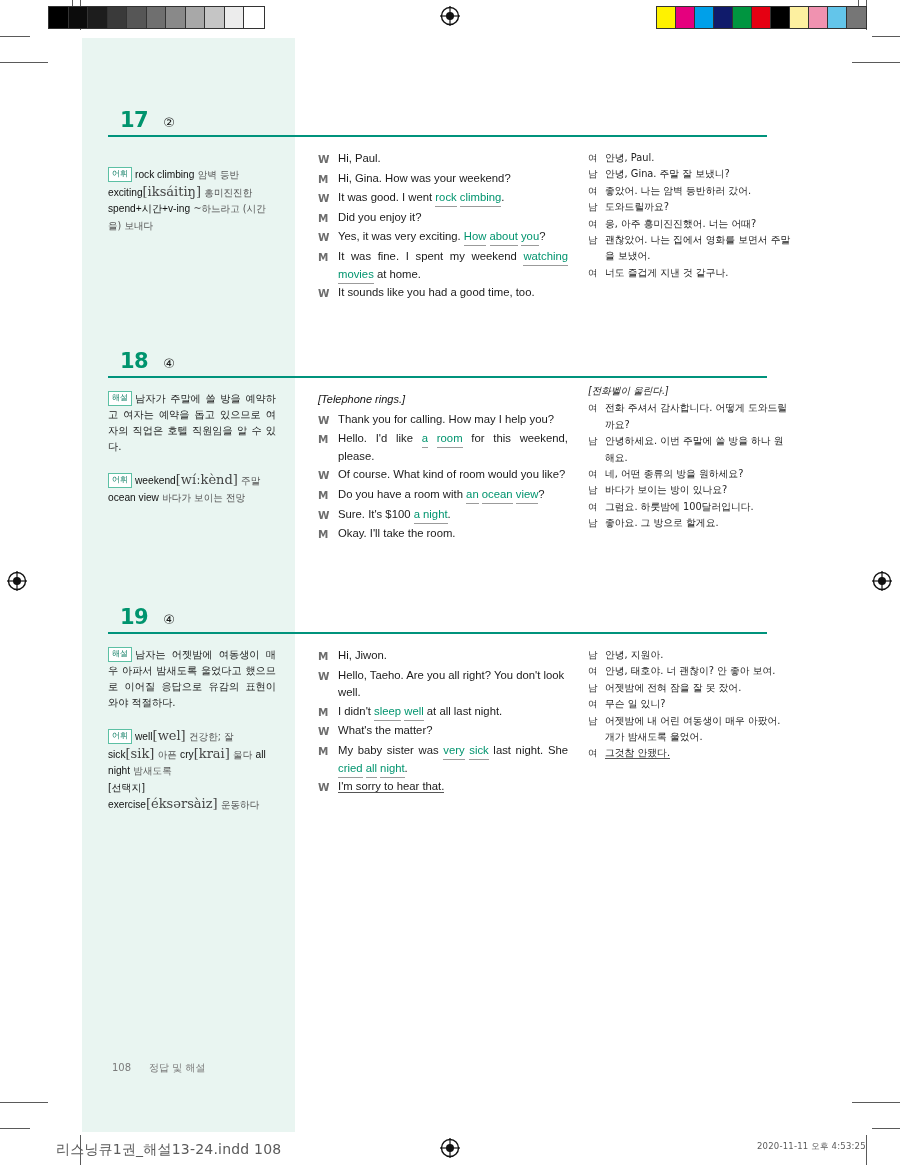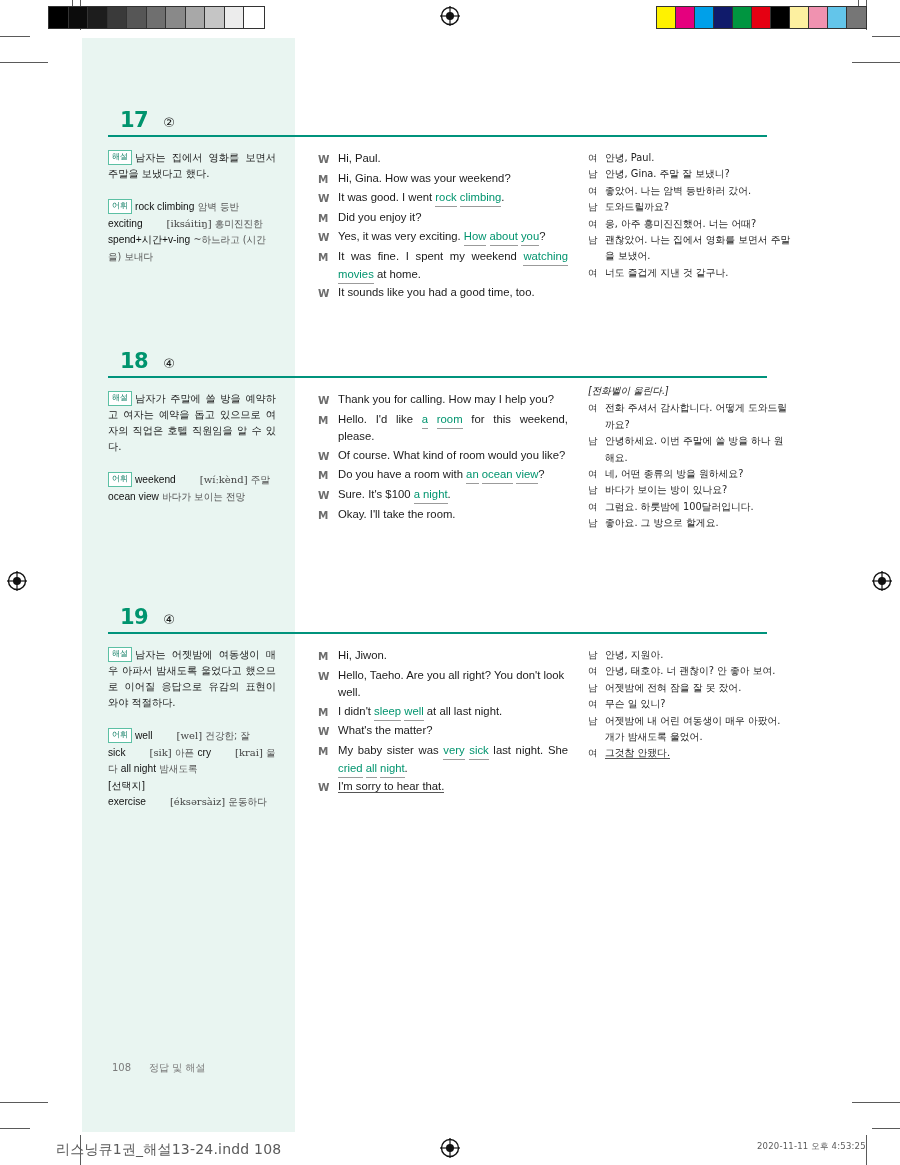--- a/index.html
+++ b/index.html
@@ -68,21 +68,21 @@
     line-height:10px;
     padding:1px 3px 1.5px 3px;
     vertical-align:2px;
     margin-right:3px;
     font-family:"DejaVu Sans", sans-serif;
     white-space:nowrap;
   }
   .left-para { margin:0 0 0 0; text-align:justify; }
   .vocab { margin-top:17px; font-size:10.2px; line-height:16.5px; }
   .vocab .en { font-family:"Liberation Sans", sans-serif; color:#111; }
-  .vocab .ipa { font-family:"DejaVu Serif", serif; font-size:10px; color:#444;margin-left:24px; }
+  .vocab .ipa { font-family:"DejaVu Serif", serif; font-size:13px; color:#444; }
   .vocab .ko { color:#555; font-size:9.6px; }
   .vocab .sel { color:#111; font-size:9.8px; }
 
   
   .mid-col {
     position:absolute; left:318px; width:250px;
     font-size:11.3px; line-height:17.6px; color:#1a1a1a;
     font-family:"Liberation Sans", sans-serif;
   }
   .stage {
@@ -221,21 +221,20 @@
   <div class="mint-panel"></div>
 
   <div class="content" id="content">
       <div class="q-block" style="top: 108px;">
         <div class="q-head">
           <span class="q-num">17</span>
           <span class="q-ans">②</span>
         </div>
         <div class="q-rule"></div>
         <div class="left-col" style="top:42px;">
-          <p class="left-para"><span class="tag">해설</span>남자는 집에서 영화를 보면서 주말을 보냈다고 했다.</p>
           <div class="vocab"><span class="tag">어휘</span><span class="en">rock climbing</span> <span class="ko">암벽 등반</span> <span class="en">exciting</span><span class="ipa">[iksáitiŋ]</span> <span class="ko">흥미진진한</span> <span class="en">spend+시간+v-ing</span> <span class="ko">~하느라고 (시간을) 보내다</span> </div>
         </div>
         <div class="mid-col" style="top:42px;">
           <div class="line">
             <span class="spk">W</span>
             <span class="utt" style="text-align:left"><span class="">Hi, Paul.</span></span>
           </div>
           <div class="line">
             <span class="spk">M</span>
             <span class="utt" style="text-align:left"><span class="">Hi, Gina. How was your weekend?</span></span>
@@ -296,20 +295,21 @@
         <div class="q-head">
           <span class="q-num">18</span>
           <span class="q-ans">④</span>
         </div>
         <div class="q-rule"></div>
         <div class="left-col" style="top:42px;">
           <p class="left-para"><span class="tag">해설</span>남자가 주말에 쓸 방을 예약하고 여자는 예약을 돕고 있으므로 여자의 직업은 호텔 직원임을 알 수 있다.</p>
           <div class="vocab"><span class="tag">어휘</span><span class="en">weekend</span><span class="ipa">[wíːkènd]</span> <span class="ko">주말</span> <span class="en">ocean view</span> <span class="ko">바다가 보이는 전망</span> </div>
         </div>
         <div class="mid-col" style="top:42px;">
+          <div class="stage">[Telephone rings.]</div>
           <div class="line">
             <span class="spk">W</span>
             <span class="utt" style="text-align:left"><span class="">Thank you for calling. How may I help you?</span></span>
           </div>
           <div class="line">
             <span class="spk">M</span>
             <span class="utt" style="text-align:justify"><span class="">Hello. I'd like </span><span class="hl">a</span><span class=""> </span><span class="hl">room</span><span class=""> for this weekend, please.</span></span>
           </div>
           <div class="line">
             <span class="spk">W</span>

